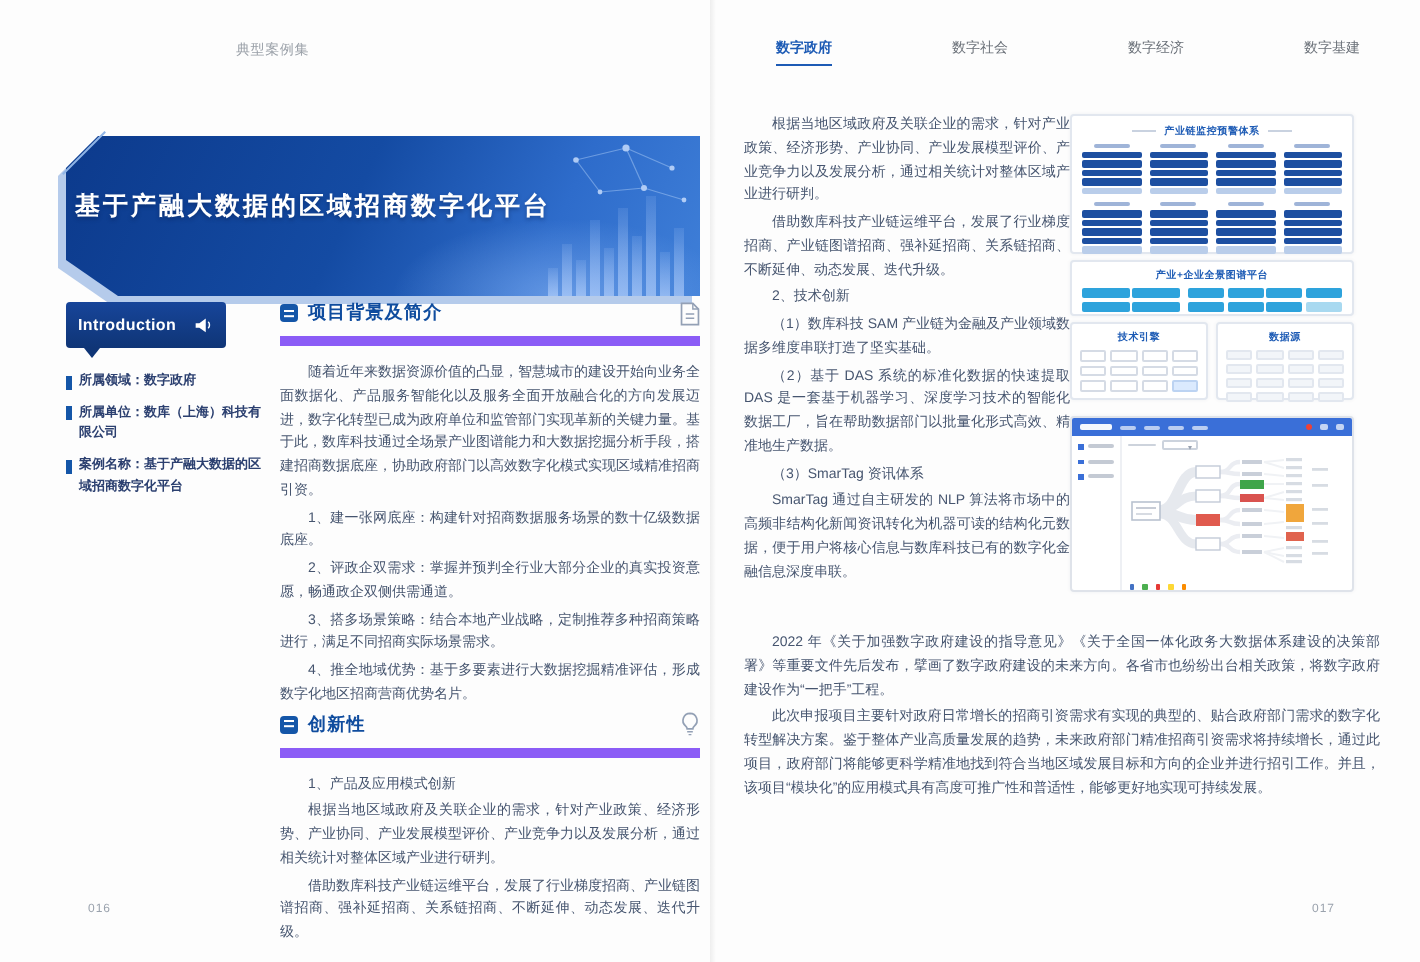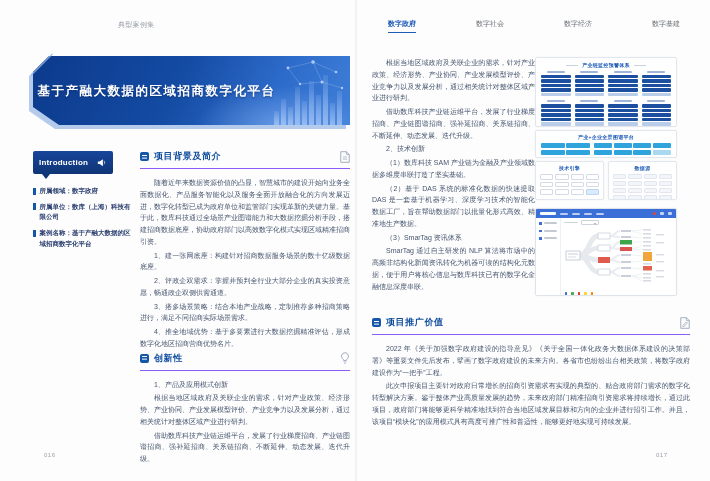--- a/index.html
+++ b/index.html
@@ -10,21 +10,21 @@
 
   
   .book-title { position:absolute; left:45px; top:19px; font-size:7.5px; font-weight:700;
                 color:#2b2f36; padding-bottom:4px; border-bottom:1.4px solid #4a4f57; letter-spacing:.3px; }
   .book-subtitle { position:absolute; left:118px; top:20px; font-size:7px; color:#9aa0a8; letter-spacing:.3px; }
   .tabs { position:absolute; left:388px; top:19px; width:292px; display:flex; justify-content:space-between; }
   .tab { font-size:7px; color:#6a7078; padding-bottom:3px; cursor:pointer; }
   .tab.active { color:#1d5bb5; font-weight:700; border-bottom:1.6px solid #1d5bb5; }
 
   
-  .hero-wrap { position:absolute; left:33px; top:56px; width:317px; height:69px; }
+  .hero-wrap { position:absolute; left:33px; top:68px; width:317px; height:80px; }
   .hero-back { position:absolute; left:-4px; top:4px; width:100%; height:100%; background:#7aa3dd; opacity:.55;
                clip-path:polygon(16px 0, 100% 0, 100% 100%, 26px 100%, 0 calc(100% - 18px), 0 16px); }
   .hero { position:absolute; inset:0; overflow:hidden;
           background:linear-gradient(115deg,#0c3a8c 0%, #144ba3 45%, #2e6ccb 75%, #3f7fd8 100%);
           clip-path:polygon(16px 0, 100% 0, 100% 100%, 26px 100%, 0 calc(100% - 18px), 0 16px); }
   .hero::after { content:""; position:absolute; inset:0;
           background:radial-gradient(120px 55px at 78% 100%, rgba(160,200,255,.45), rgba(160,200,255,0) 70%); }
   .hero-corner { position:absolute; left:-6px; top:8px; width:30px; height:1px; background:#8fb4e6;
                  transform:rotate(-45deg); }
   .hero-title { position:absolute; left:0; right:70px; top:27px; text-align:center; color:#fff;
@@ -43,21 +43,21 @@
                color:#fff; font-size:8px; font-weight:700; letter-spacing:.2px; }
   .intro-tab::after { content:""; position:absolute; left:9px; bottom:-5px; border-left:4px solid transparent;
                border-right:4px solid transparent; border-top:5px solid #0f3576; }
   .intro-list { position:absolute; left:33px; top:186px; width:103px; display:flex; flex-direction:column; gap:5px; }
   .intro-item { display:flex; }
   .intro-bar { flex:0 0 2.5px; width:2.5px; height:7px; background:#1456a8; margin-top:1.5px; }
   .intro-text { padding-left:4px; font-size:6.5px; font-weight:600; color:#2c4070; line-height:1.65; }
 
   
   .left-col { position:absolute; left:140px; top:150px; width:210px; }
-  .sec-head { display:flex; align-items:center; gap:5px; padding-bottom:5px; border-bottom:1px solid #8b5cf6; margin-bottom:8px; }
+  .sec-head { display:flex; align-items:center; gap:5px; padding-bottom:5px; border-bottom:5px solid #8b5cf6; margin-bottom:8px; }
   .sec-ico { position:relative; width:9px; height:9px; border-radius:2px; background:#1456a8; flex:0 0 9px; }
   .sec-ico::after { content:""; position:absolute; left:2px; right:2px; top:2.5px; height:1.2px; background:#fff;
                     box-shadow:0 2.6px 0 #fff; }
   .sec-title { font-size:9px; font-weight:700; color:#0f4c9e; letter-spacing:.6px; }
   .sec-right { margin-left:auto; display:flex; }
   .para { font-size:7px; line-height:1.68; color:#46556f; text-align:justify; text-indent:2em; margin-bottom:2px; }
   .innov { margin-top:2px; }
 
   .page-num { position:absolute; font-size:6px; color:#9aa2ad; letter-spacing:.5px; }
   .pn-left { left:44px; top:452px; }
@@ -505,29 +505,18 @@
           <span class="lgd lg2"></span>
           <span class="lgd lg3"></span>
           <span class="lgd lg4"></span>
           <span class="lgd lg5"></span>
         </div>
       </div>
     </div>
   </div>
 
   <div class="promo">
-    <div class="sec-head">
-      <span class="sec-ico"></span>
-      <span class="sec-title">项目推广价值</span>
-      <span class="sec-right">
-        <svg width="10" height="12" viewBox="0 0 14 17">
-            <path d="M1 1h8l4 4v11H1z" fill="none" stroke="#93a0b5" stroke-width="1.2"></path>
-            <path d="M9 1v4h4" fill="none" stroke="#93a0b5" stroke-width="1"></path>
-            <path d="M4 12l5-5 1.5 1.5-5 5H4z" fill="none" stroke="#93a0b5" stroke-width="1"></path>
-          </svg>
-      </span>
-    </div>
     <p class="para">2022 年《关于加强数字政府建设的指导意见》《关于全国一体化政务大数据体系建设的决策部署》等重要文件先后发布，擘画了数字政府建设的未来方向。各省市也纷纷出台相关政策，将数字政府建设作为“一把手”工程。</p>
     <p class="para">此次申报项目主要针对政府日常增长的招商引资需求有实现的典型的、贴合政府部门需求的数字化转型解决方案。鉴于整体产业高质量发展的趋势，未来政府部门精准招商引资需求将持续增长，通过此项目，政府部门将能够更科学精准地找到符合当地区域发展目标和方向的企业并进行招引工作。并且，该项目“模块化”的应用模式具有高度可推广性和普适性，能够更好地实现可持续发展。</p>
   </div>
 
   <div class="page-num pn-right">017</div>
 </div>
 
 </body></html>

